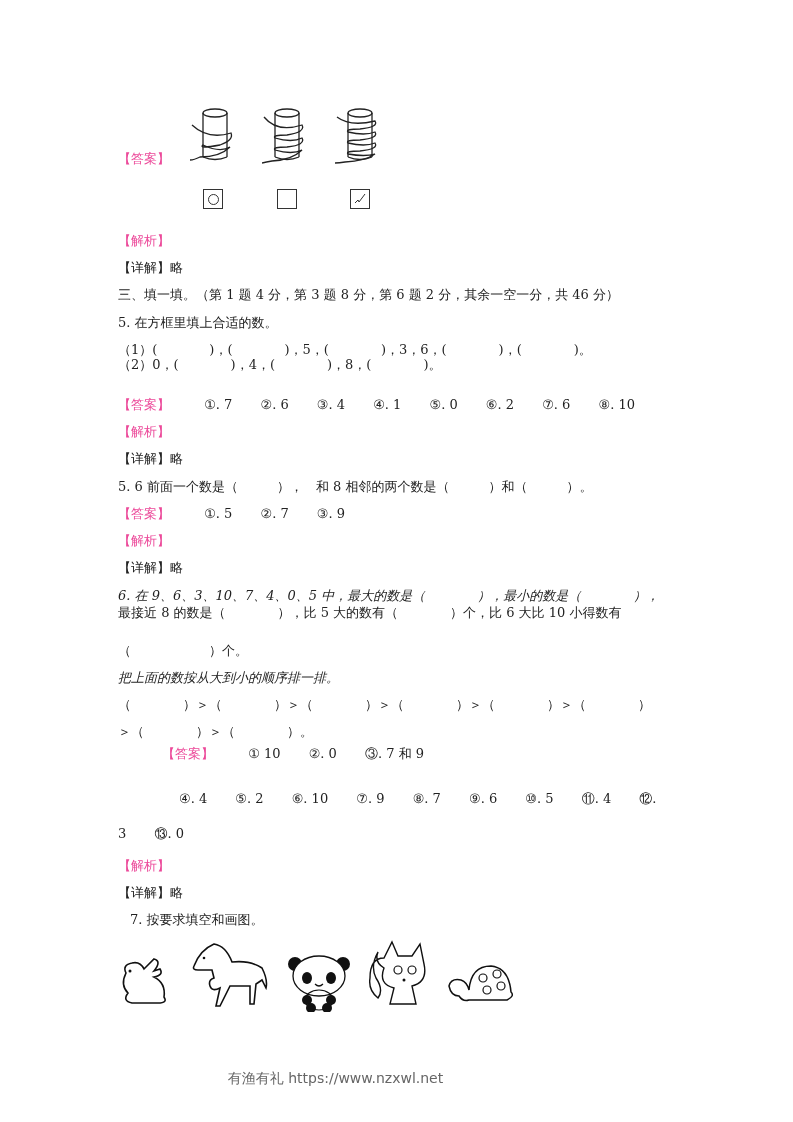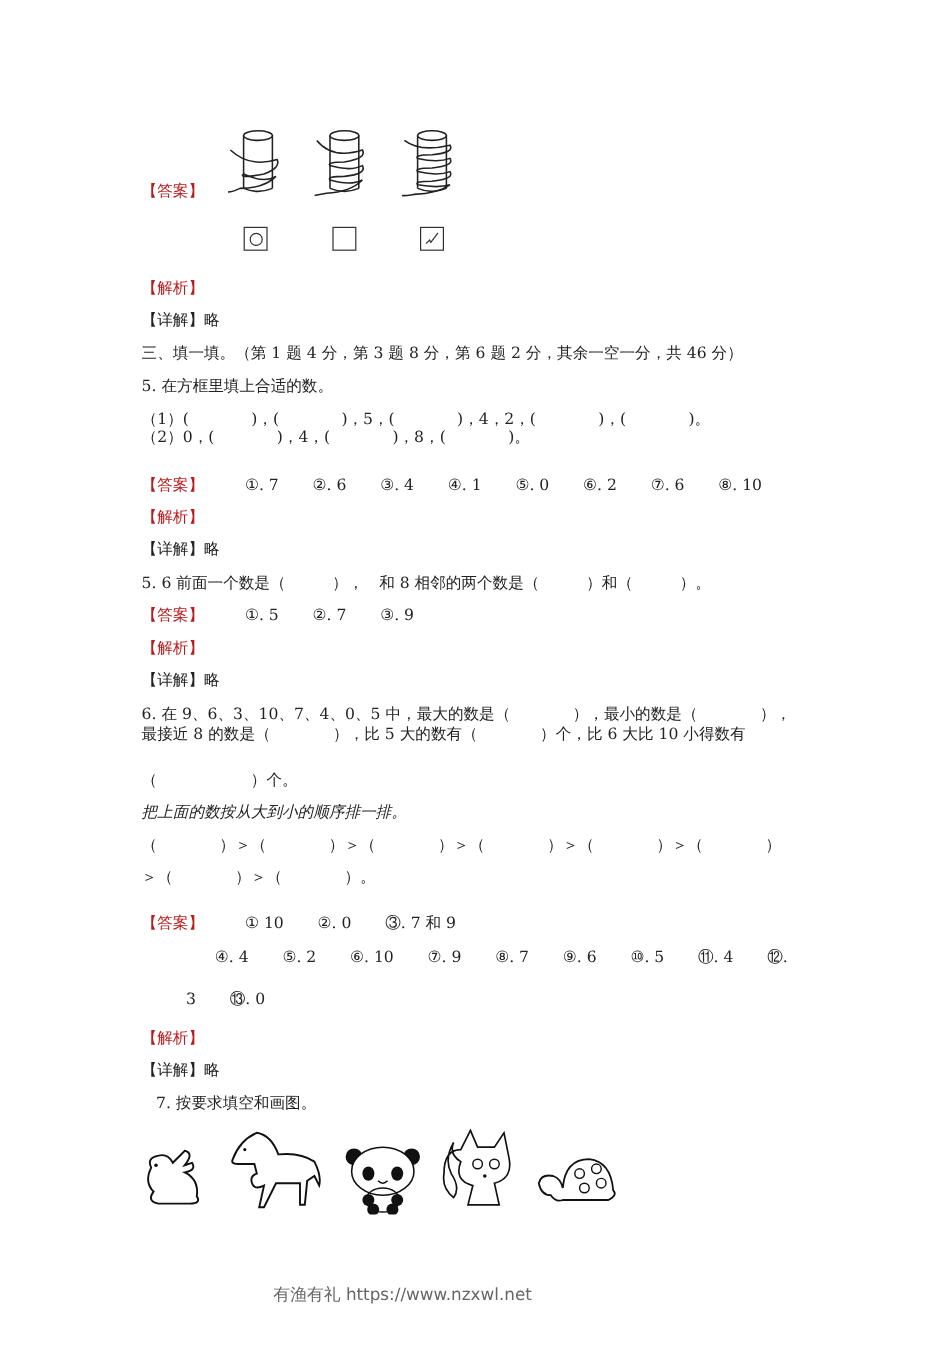--- a/index.html
+++ b/index.html
@@ -1,19 +1,19 @@
 <!DOCTYPE html>
 <html><head>
 <meta charset="utf-8">
 <style>
   html, body { margin:0; padding:0; background:#ffffff; }
   body { width:793px; height:1122px; position:relative; overflow:hidden;
          font-family:"DejaVu Serif", "Liberation Serif", serif; color:#222; font-size:13px; }
   .abs { position:absolute; white-space:nowrap; }
-  .label-blue { color:#b91c1c;text-align:right; }
+  .label-blue { color:#ec4899;text-align:right; }
   .line { position:absolute; left:118px; white-space:nowrap; font-size:13px; line-height:18px; }
   .ans-item { display:inline-block; margin-right:24px; }
   .footer { position:absolute; top:1070px; left:0; width:671px; text-align:center;
             font-family:"DejaVu Sans", "Liberation Sans", sans-serif; color:#666; font-size:14px; }
   .coil-box { position:absolute; width:20px; height:20px; border:1.5px solid #333; box-sizing:border-box; }
   svg { position:absolute; }
 </style>
 </head>
 <body>
 
@@ -52,21 +52,21 @@
 </div>
 
 <div class="line label-blue" style="top:232px;">【解析】</div>
 <div class="line" style="top:259px;">
   <span>【详解】</span><span>略</span>
 </div>
 
 <div class="line" style="top:286px;">三、填一填。（第 1 题 4 分，第 3 题 8 分，第 6 题 2 分，其余一空一分，共 46 分）</div>
 
 <div class="line" style="top:314px;">5. 在方框里填上合适的数。</div>
-<div class="line" style="top:341px;">（1）(　　　　)，(　　　　)，5，(　　　　)，4，2，(　　　　)，(　　　　)。</div>
+<div class="line" style="top:341px;">（1）(　　　　)，(　　　　)，5，(　　　　)，3，6，(　　　　)，(　　　　)。</div>
 <div class="line" style="top:356px;">（2）0，(　　　　)，4，(　　　　)，8，(　　　　)。</div>
 <div class="line" style="top:396px;">
   <span class="label-blue" style="margin-right:30px;">【答案】</span>
   <span class="ans-item">①. 7</span>
   <span class="ans-item">②. 6</span>
   <span class="ans-item">③. 4</span>
   <span class="ans-item">④. 1</span>
   <span class="ans-item">⑤. 0</span>
   <span class="ans-item">⑥. 2</span>
   <span class="ans-item">⑦. 6</span>
@@ -82,44 +82,44 @@
   <span class="label-blue" style="margin-right:30px;">【答案】</span>
   <span class="ans-item">①. 5</span>
   <span class="ans-item">②. 7</span>
   <span class="ans-item">③. 9</span>
 </div>
 <div class="line label-blue" style="top:532px;">【解析】</div>
 <div class="line" style="top:559px;">
   <span>【详解】</span><span>略</span>
 </div>
 
-<div class="line" style="top:587px;">6. 在 9、6、3、10、7、4、0、5 中，最大的数是（　　　　），最小的数是（　　　　），</div>
+<div class="line" style="top:587px;font-style:italic;">6. 在 9、6、3、10、7、4、0、5 中，最大的数是（　　　　），最小的数是（　　　　），</div>
 <div class="line" style="top:604px;">最接近 8 的数是（　　　　），比 5 大的数有（　　　　）个，比 6 大比 10 小得数有</div>
 <div class="line" style="top:642px;">（　　　　　　）个。</div>
 <div class="line" style="top:669px;font-style:italic;">把上面的数按从大到小的顺序排一排。</div>
 <div class="line" style="top:696px;">（　　　　）＞（　　　　）＞（　　　　）＞（　　　　）＞（　　　　）＞（　　　　）</div>
 <div class="line" style="top:723px;">＞（　　　　）＞（　　　　）。</div>
-<div class="line" style="top:761px;">
+<div class="line" style="top:745px;margin-left:44px;">
   <span class="label-blue" style="margin-right:30px;">【答案】</span>
   <span class="ans-item">① 10</span>
   <span class="ans-item">②. 0</span>
   <span class="ans-item">③. 7 和 9</span>
 </div>
 <div class="line" style="top:790px; left:146px;margin-left:33px;">
   <span class="ans-item">④. 4</span>
   <span class="ans-item">⑤. 2</span>
   <span class="ans-item">⑥. 10</span>
   <span class="ans-item">⑦. 9</span>
   <span class="ans-item">⑧. 7</span>
   <span class="ans-item">⑨. 6</span>
   <span class="ans-item">⑩. 5</span>
   <span class="ans-item">⑪. 4</span>
   <span class="ans-item">⑫.</span>
 </div>
-<div class="line" style="top:825px;margin-left:37px;">
+<div class="line" style="top:825px;">
   <span class="ans-item">3</span>
   <span class="ans-item">⑬. 0</span>
 </div>
 <div class="line label-blue" style="top:857px;">【解析】</div>
 <div class="line" style="top:884px;">
   <span>【详解】</span><span>略</span>
 </div>
 
 <div class="line" style="top:911px;margin-left:12px;">7. 按要求填空和画图。</div>
 

